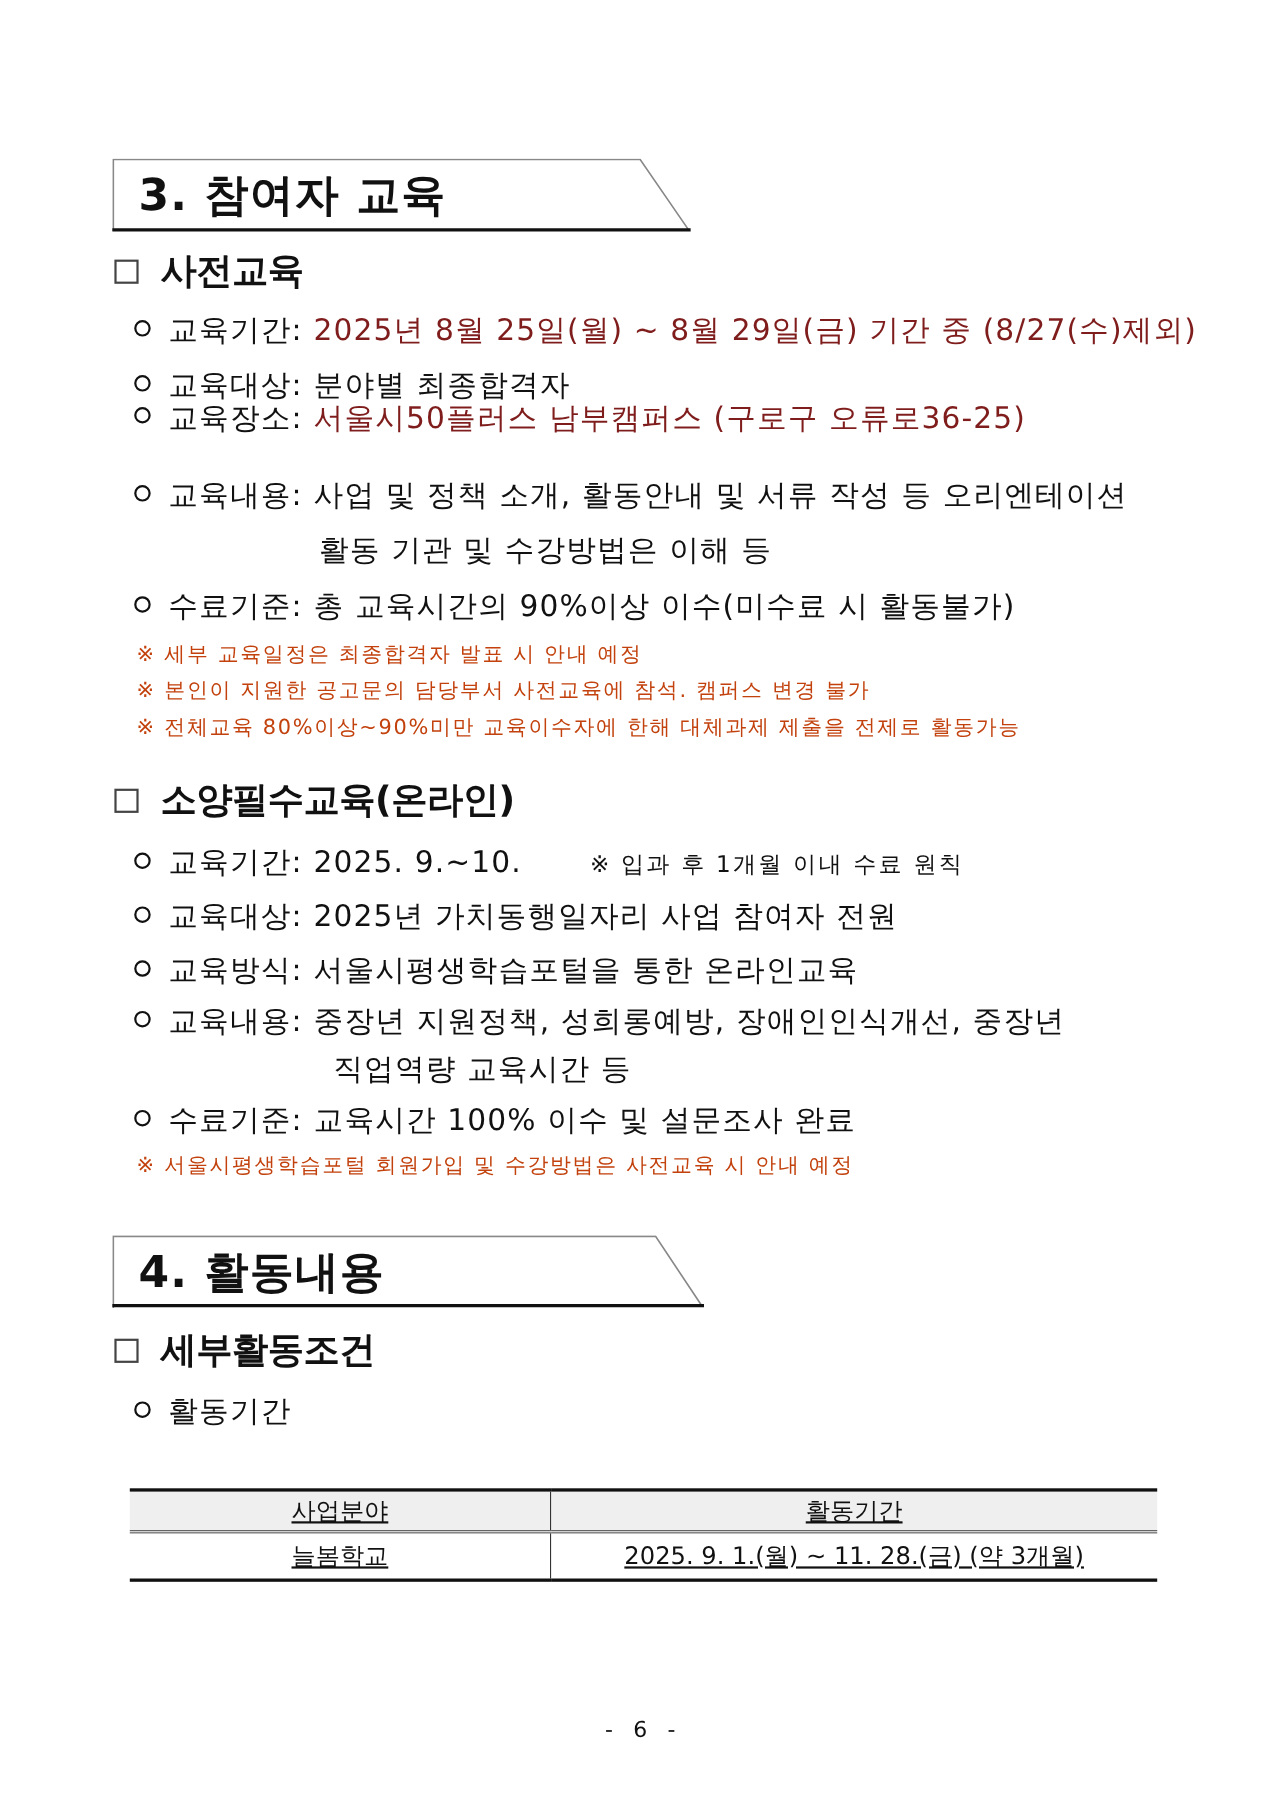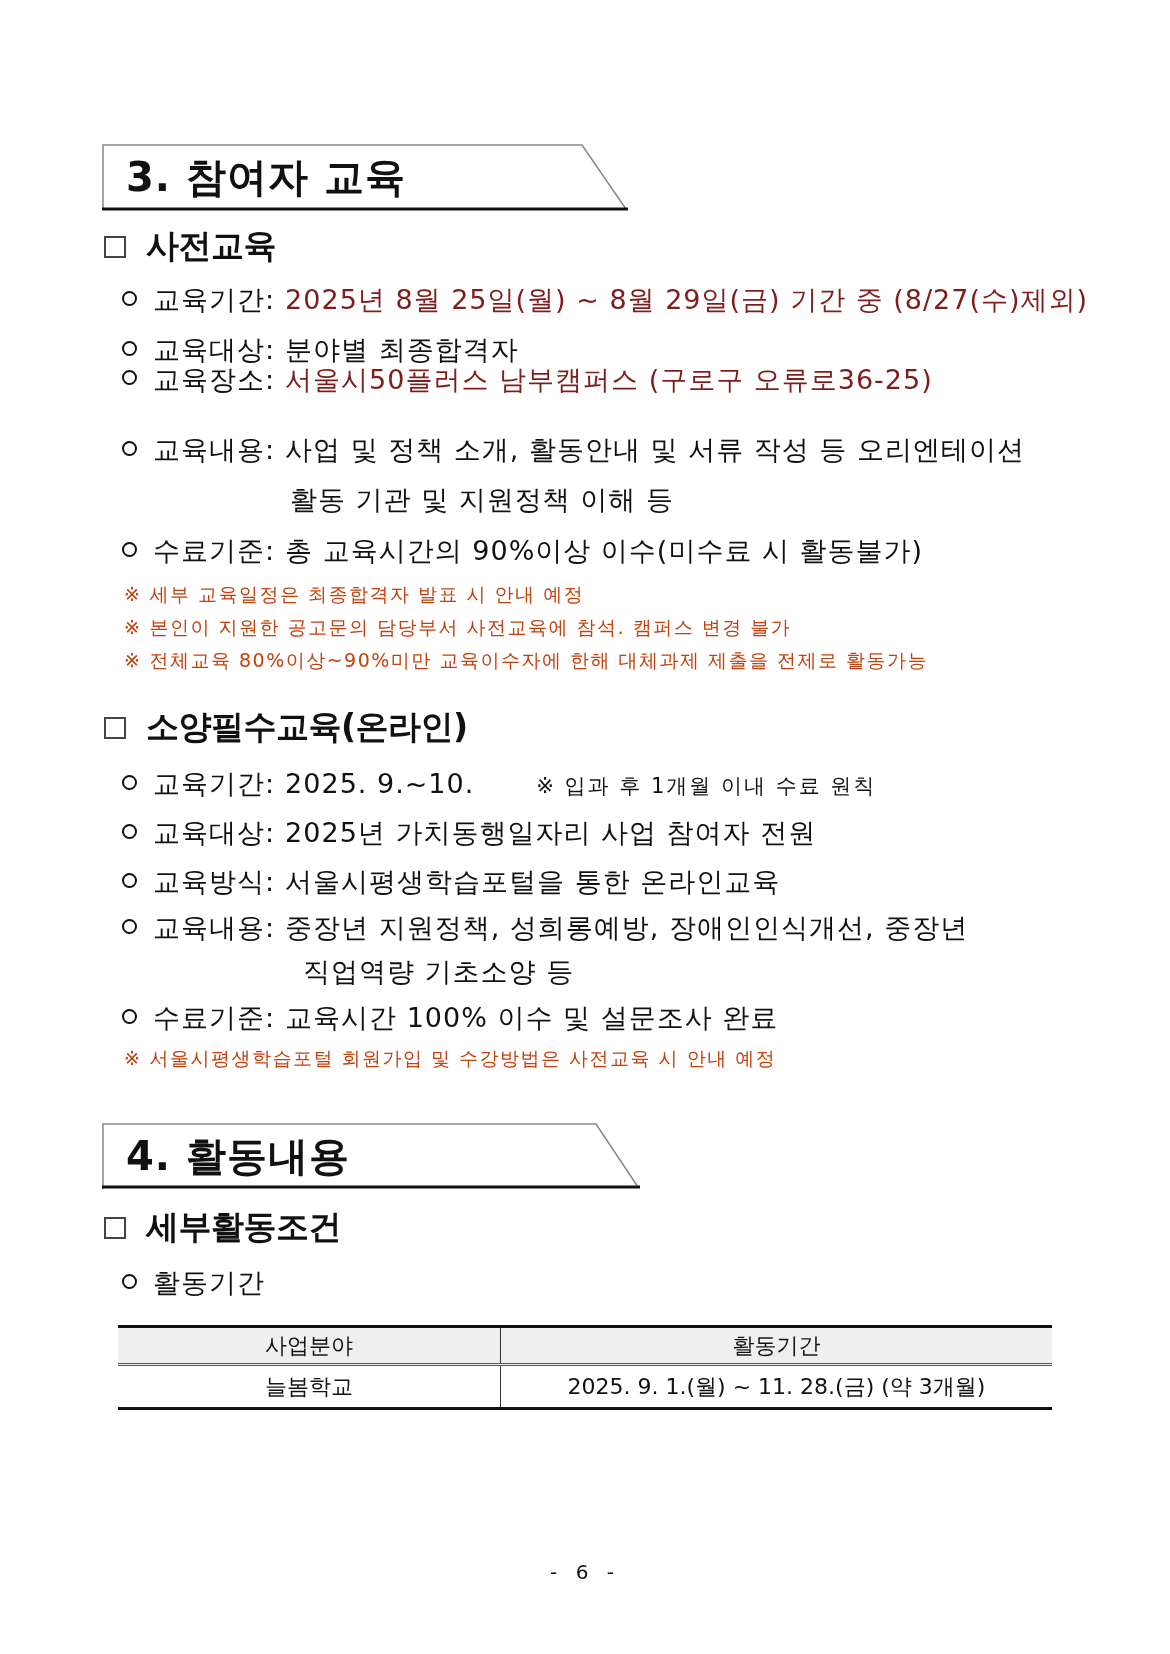--- a/index.html
+++ b/index.html
@@ -23,21 +23,21 @@
              box-sizing: border-box; margin-right: 16px; transform: translateY(-3px); }
   .bl .lbl { margin-right: 10px; }
   .blue { color: #7f1d1d; }
 
   .note { position: absolute; white-space: nowrap; font-size: 19px; letter-spacing: 1.5px; color: #c2410c; }
   .note .mark { margin-right: 8px; }
 
   .cont { position: absolute; white-space: nowrap; font-size: 27px; letter-spacing: 1px; }
 
   
-  .tbl { position: absolute; left: 118px; top: 1325px; width: 934px; border-collapse: collapse; font-size: 22px; }
+  .tbl { position: absolute; left: 118px; top: 1353px; width: 934px; border-collapse: collapse; font-size: 22px; text-decoration: underline; }
   .tbl th, .tbl td { text-align: center; font-weight: normal; padding: 0; }
   .tbl thead tr { background: #efefef; height: 38px; }
   .tbl th { border-top: 3px solid #111; }
   .tbl th + th, .tbl td + td { border-left: 1px solid #333; }
   .tbl tbody tr { height: 44px; }
   .tbl td { border-top: 3px double #555; border-bottom: 3px solid #111; }
 
   .pagenum { position: absolute; left: 0; width: 1170px; top: 1560px; text-align: center; font-size: 20px; letter-spacing: 6px; }
 </style>
 </head>
@@ -69,21 +69,21 @@
 <div class="bl" style="left:122px; top:362px;align-items:center;">
   <span class="dot"></span>
   <span class="lbl">교육장소:</span>
   <span class="blue">서울시50플러스 남부캠퍼스 (구로구 오류로36-25)</span>
 </div>
 <div class="bl" style="left:122px; top:432px;">
   <span class="dot"></span>
   <span class="lbl">교육내용:</span>
   <span>사업 및 정책 소개, 활동안내 및 서류 작성 등 오리엔테이션</span>
 </div>
-<div class="cont" style="left:290px; top:482px;">활동 기관 및 지원정책 이해 등</div>
+<div class="cont" style="left:290px; top:482px;">활동 기관 및 수강방법은 이해 등</div>
 <div class="bl" style="left:122px; top:533px;">
   <span class="dot"></span>
   <span class="lbl">수료기준:</span>
   <span>총 교육시간의 90%이상 이수(미수료 시 활동불가)</span>
 </div>
 
 <div class="note" style="left:124px; top:582px;">
   <span class="mark">※</span><span>세부 교육일정은 최종합격자 발표 시 안내 예정</span>
 </div>
 <div class="note" style="left:124px; top:615px;">
@@ -112,21 +112,21 @@
 <div class="bl" style="left:122px; top:864px;text-align:right;">
   <span class="dot"></span>
   <span class="lbl">교육방식:</span>
   <span>서울시평생학습포털을 통한 온라인교육</span>
 </div>
 <div class="bl" style="left:122px; top:910px;">
   <span class="dot"></span>
   <span class="lbl">교육내용:</span>
   <span>중장년 지원정책, 성희롱예방, 장애인인식개선, 중장년</span>
 </div>
-<div class="cont" style="left:303px; top:954px;">직업역량 기초소양 등</div>
+<div class="cont" style="left:303px; top:954px;">직업역량 교육시간 등</div>
 <div class="bl" style="left:122px; top:1000px;">
   <span class="dot"></span>
   <span class="lbl">수료기준:</span>
   <span>교육시간 100% 이수 및 설문조사 완료</span>
 </div>
 <div class="note" style="left:124px; top:1046px;">
   <span class="mark">※</span><span>서울시평생학습포털 회원가입 및 수강방법은 사전교육 시 안내 예정</span>
 </div>
 
 <div class="banner" style="left:102px; top:1123px; width:538px;">

